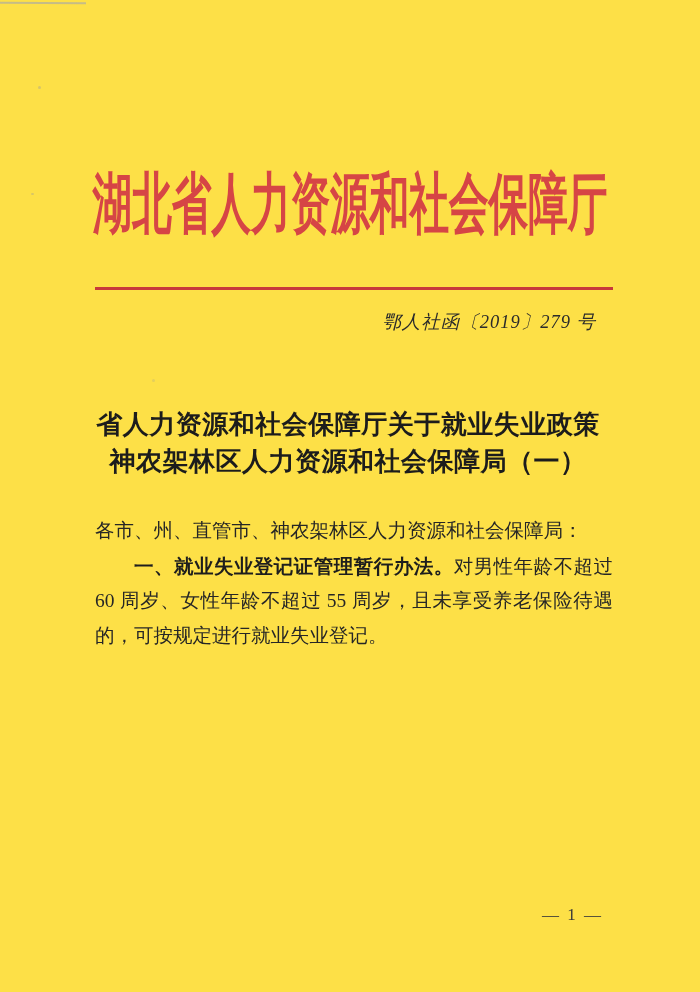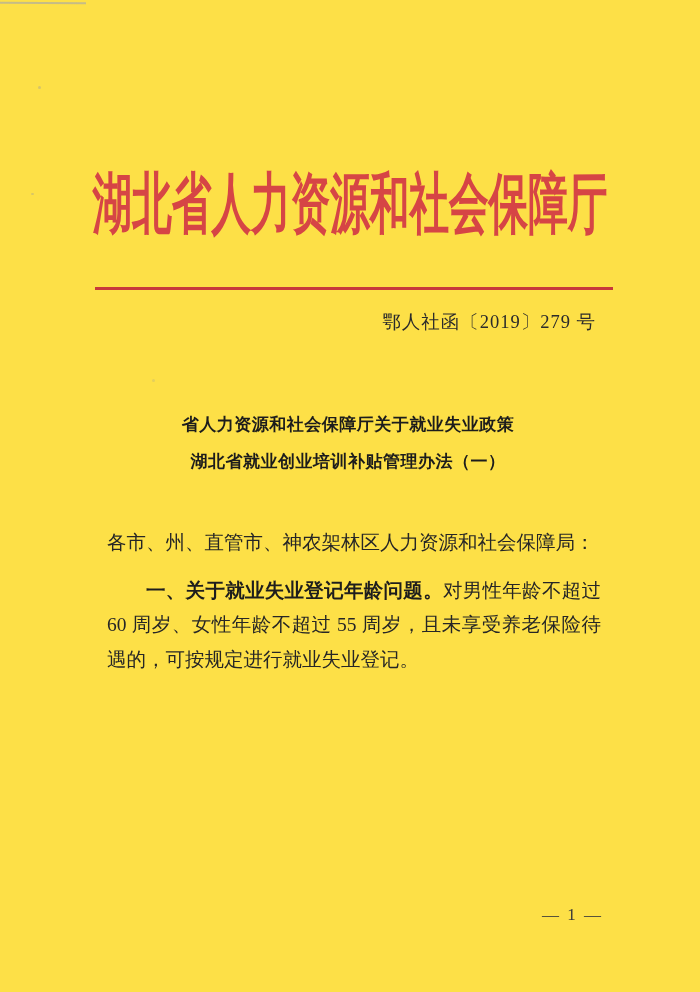--- a/index.html
+++ b/index.html
@@ -70,45 +70,46 @@
   }
   .doc-number {
     position: absolute;
     top: 309px;
     right: 104px;
     font-size: 18.5px;
     line-height: 26px;
     color: #2b2b2b;
     letter-spacing: 1px;
     white-space: nowrap;
+    font-style: italic;
   }
   .title {
     position: absolute;
     top: 406px;
     left: 0;
     width: 696px;
     text-align: center;
-    font-size: 17px;
+    font-size: 26px;
     font-weight: 700;
     line-height: 37px;
     color: #1c1c1c;
     letter-spacing: 0.5px;
   }
   .body-block {
     position: absolute;
     top: 514px;
     left: 95px;
     width: 518px;
     font-size: 19.5px;
     line-height: 34.5px;
     color: #262626;
     text-align: justify;
   }
   .body-block p {
-    margin: 12px;
+    margin: 0;
     padding: 0;
   }
   .salutation {
     text-indent: 0;
   }
   .para {
     text-indent: 2em;
   }
   .lead {
     font-family: "Liberation Sans", "DejaVu Sans", sans-serif;
@@ -139,25 +140,25 @@
   <div class="letterhead">
     <span class="letterhead-text">湖北省人力资源和社会保障厅</span>
   </div>
 
   <div class="divider"></div>
 
   <div class="doc-number">鄂人社函〔2019〕279 号</div>
 
   <div class="title">
     <div>省人力资源和社会保障厅关于就业失业政策</div>
-    <div>湖北省就业创业培训补贴管理办法（一）</div>
+    <div>神农架林区人力资源和社会保障局（一）</div>
   </div>
 
   <div class="body-block">
     <p class="salutation">各市、州、直管市、神农架林区人力资源和社会保障局：</p>
     <p class="para">
-      <b class="lead">一、关于就业失业登记年龄问题。</b><span>对男性年龄不超过 60 周岁、女性年龄不超过 55 周岁，且未享受养老保险待遇的，可按规定进行就业失业登记。</span>
+      <b class="lead">一、就业失业登记证管理暂行办法。</b><span>对男性年龄不超过 60 周岁、女性年龄不超过 55 周岁，且未享受养老保险待遇的，可按规定进行就业失业登记。</span>
     </p>
   </div>
 
   <div class="page-number">— 1 —</div>
 
 </div>
 
 </body></html>

